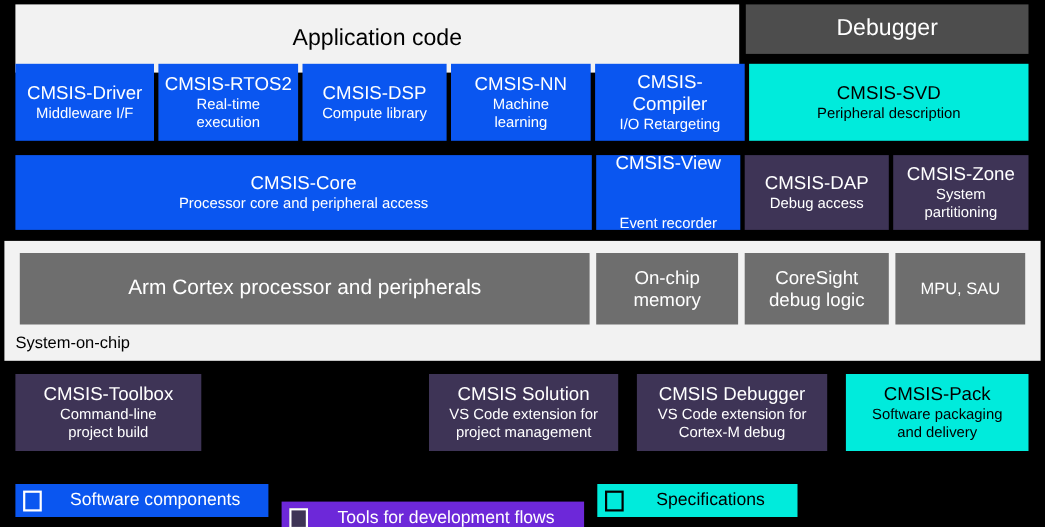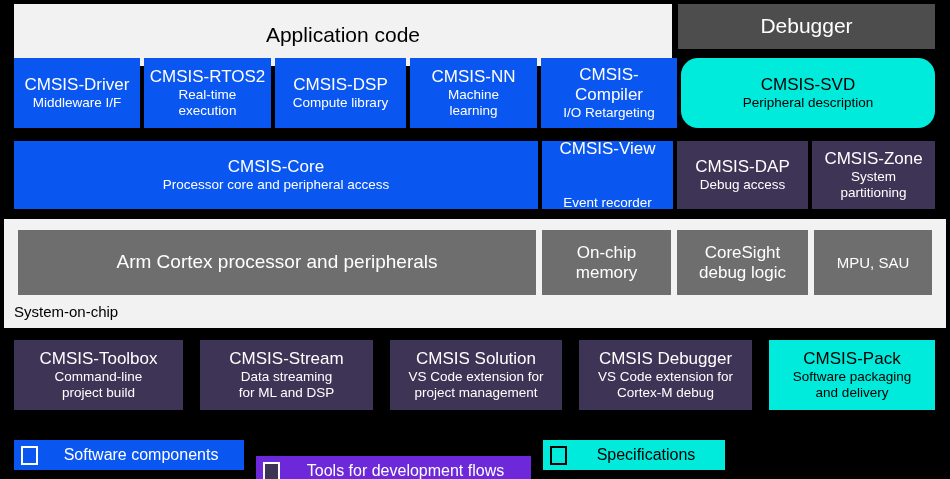--- a/index.html
+++ b/index.html
@@ -109,21 +109,21 @@
     <div class="box" style="left: 410px; top: 58px; width: 127px; height: 70px; background: rgb(10, 86, 240); color: rgb(255, 255, 255);">
       <div class="ttl">CMSIS-NN</div>
       <div class="sub">Machine
 learning</div>
     </div>
     <div class="box" style="left: 541px; top: 58px; width: 136px; height: 70px; background: rgb(10, 86, 240); color: rgb(255, 255, 255);">
       <div class="ttl">CMSIS-
 Compiler</div>
       <div class="sub">I/O Retargeting</div>
     </div>
-    <div class="box" style="left: 681px; top: 58px; width: 254px; height: 70px; background: rgb(0, 235, 220); color: rgb(0, 0, 0); border-radius: 17px;">
+    <div class="box" style="left: 681px; top: 58px; width: 254px; height: 70px; background: rgb(0, 235, 220); color: rgb(0, 0, 0);">
       <div class="ttl">CMSIS-SVD</div>
       <div class="sub">Peripheral description</div>
     </div>
     <div class="box" style="left: 14px; top: 141px; width: 524px; height: 68px; background: rgb(10, 86, 240); color: rgb(255, 255, 255);">
       <div class="ttl">CMSIS-Core</div>
       <div class="sub">Processor core and peripheral access</div>
     </div>
     <div class="box" style="left: 542px; top: 141px; width: 131px; height: 68px; background: rgb(10, 86, 240); color: rgb(255, 255, 255); gap: 36px;">
       <div class="ttl">CMSIS-View</div>
       <div class="sub">Event recorder</div>
@@ -151,25 +151,20 @@
     </div>
     <div class="box" style="left: 814px; top: 230px; width: 118px; height: 65px; background: rgb(110, 110, 110); color: rgb(255, 255, 255);">
       <div class="ttl" style="font-size: 15px;">MPU, SAU</div>
     </div>
     <div id="soc-label" style="left: 14px; top: 303px;">System-on-chip</div>
     <div class="box" style="left: 14px; top: 340px; width: 169px; height: 70px; background: rgb(62, 52, 86); color: rgb(255, 255, 255);">
       <div class="ttl">CMSIS-Toolbox</div>
       <div class="sub">Command-line
 project build</div>
     </div>
-    <div class="box" style="left: 200px; top: 340px; width: 173px; height: 70px; background: rgb(62, 52, 86); color: rgb(255, 255, 255);">
-      <div class="ttl">CMSIS-Stream</div>
-      <div class="sub">Data streaming
-for ML and DSP</div>
-    </div>
     <div class="box" style="left: 390px; top: 340px; width: 172px; height: 70px; background: rgb(62, 52, 86); color: rgb(255, 255, 255);">
       <div class="ttl">CMSIS Solution</div>
       <div class="sub">VS Code extension for
 project management</div>
     </div>
     <div class="box" style="left: 579px; top: 340px; width: 173px; height: 70px; background: rgb(62, 52, 86); color: rgb(255, 255, 255);">
       <div class="ttl">CMSIS Debugger</div>
       <div class="sub">VS Code extension for
 Cortex-M debug</div>
     </div>

